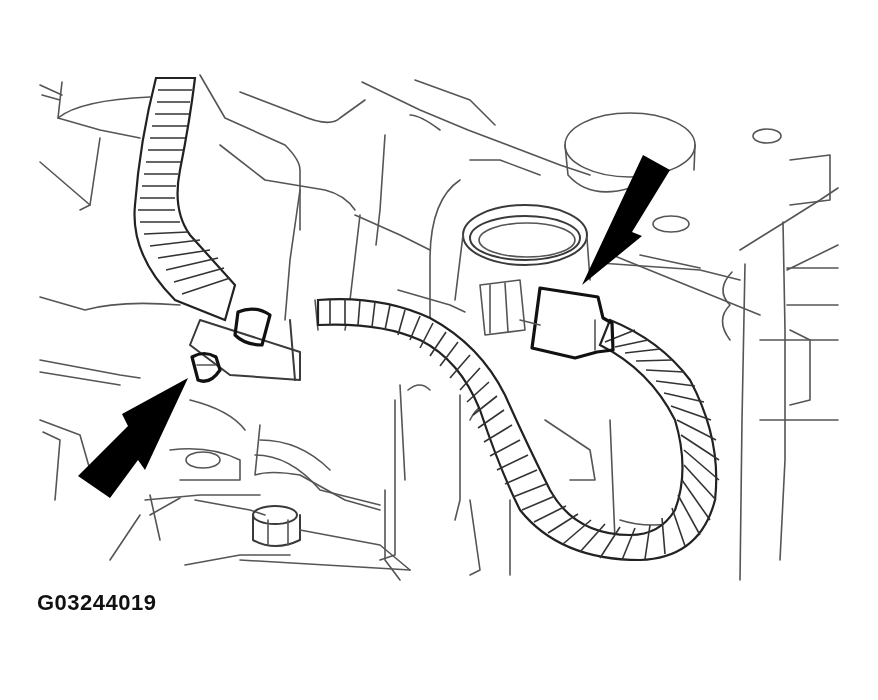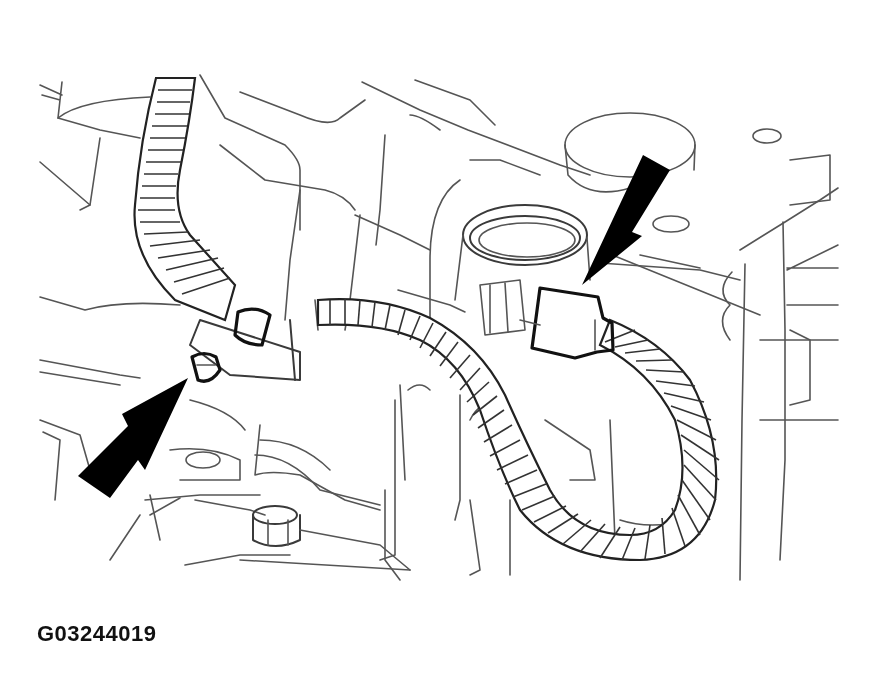--- a/index.html
+++ b/index.html
@@ -5,21 +5,21 @@
   html, body { margin: 0; padding: 0; background: #ffffff; }
   body { width: 878px; height: 700px; position: relative; overflow: hidden;
          font-family: "Liberation Sans", sans-serif; }
   #figure { position: absolute; left: 0; top: 0; width: 878px; height: 700px; }
   #figure .ln { fill: none; stroke: #3a3a3a; stroke-width: 2; stroke-linecap: round; stroke-linejoin: round; }
   #figure .thin { fill: none; stroke: #555; stroke-width: 1.6; stroke-linecap: round; stroke-linejoin: round; }
   #figure .bold { fill: none; stroke: #111; stroke-width: 3.2; stroke-linejoin: round; }
   #figure .hose { fill: #fff; stroke: #222; stroke-width: 2.2; }
   #figure .rib { fill: none; stroke: #333; stroke-width: 1.6; }
   #figure .arrow { fill: #000; stroke: none; }
-  #caption { position: absolute; left: 37px; top: 621px; font-size: 22px; font-weight: bold;
+  #caption { position: absolute; left: 37px; top: 590px; font-size: 22px; font-weight: bold;
              color: #111; letter-spacing: 0.5px; }
 </style>
 </head>
 <body>
 
 <svg id="figure" viewBox="0 0 878 700" xmlns="http://www.w3.org/2000/svg">
 
   <g>
     <path class="thin" d="M40 85 L62 95 M42 95 L60 100 M62 82 L58 118 L100 130 L140 138"></path>
     <path class="thin" d="M58 118 Q80 100 150 97"></path>

